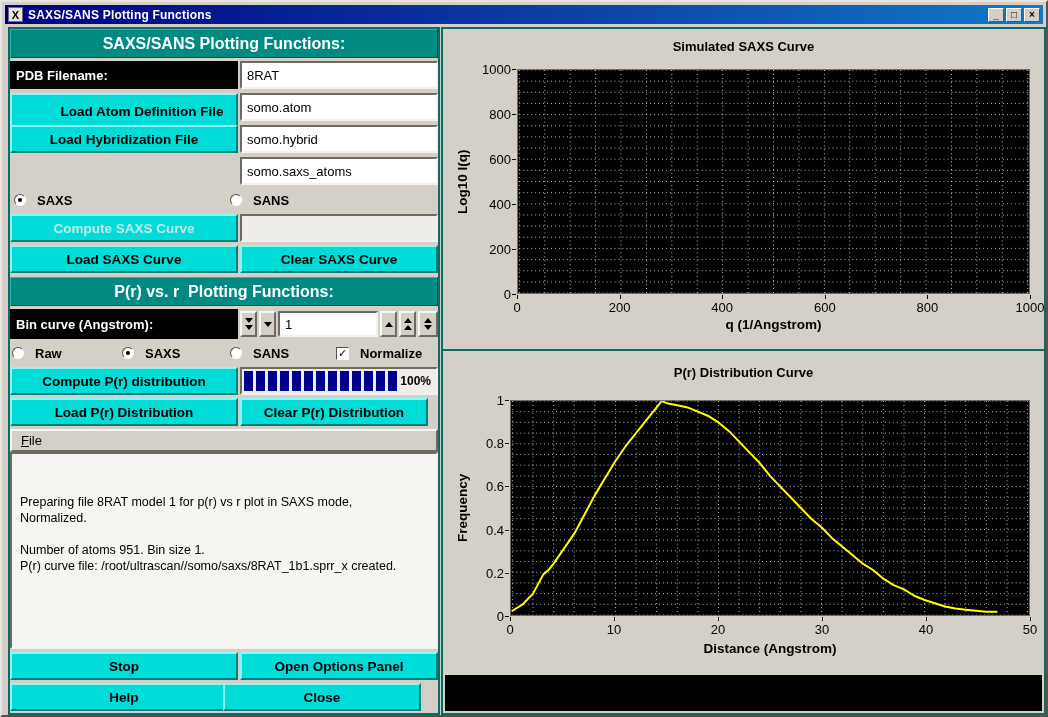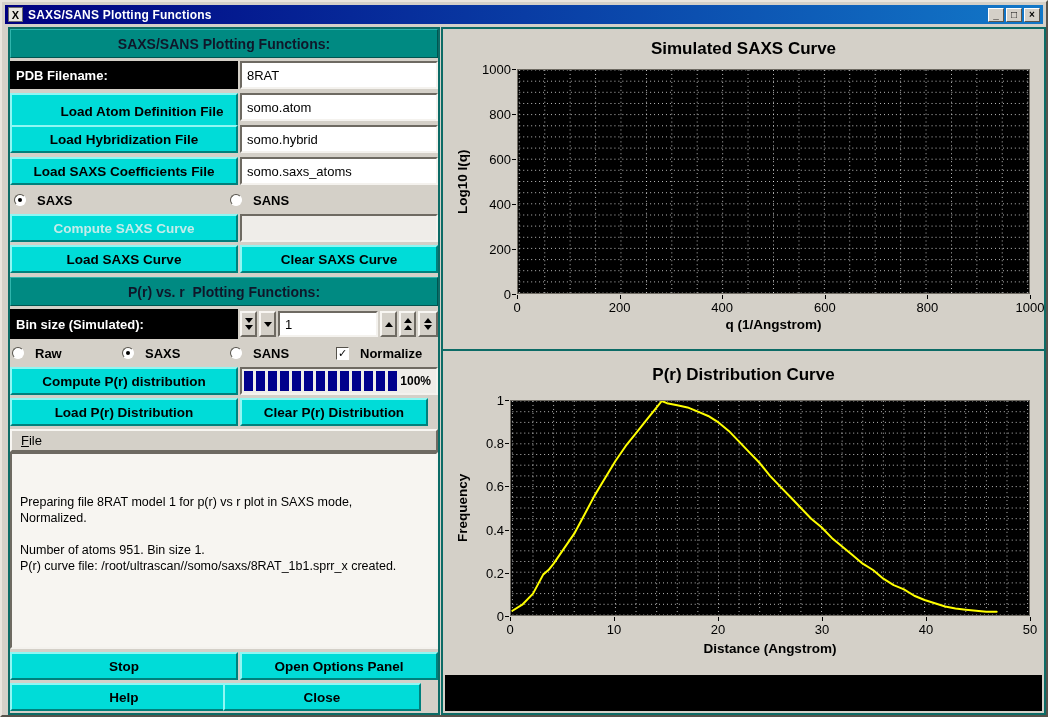--- a/index.html
+++ b/index.html
@@ -32,21 +32,21 @@
     font-size:10px; font-weight:bold; display:inline-flex; align-items:center;
     justify-content:center; margin-left:2px; line-height:1; cursor:pointer;
   }
   
   #left-panel {
     position:absolute; left:6px; top:25px; width:432px; height:688px;
     border:2px solid #0c6b66; background:#d4d0c8;
   }
   #left-panel > div, #left-panel > span { position:absolute; }
   .hdr {
-    background:#008a82; color:#0f172a; font-weight:bold; font-size:14px;
+    background:#008a82; color:#ffffff; font-weight:bold; font-size:16px;
     display:flex; align-items:center; justify-content:center; white-space:pre;
     border:1px solid; border-color:#30b5ad #015450 #015450 #30b5ad;
   }
   .lblack {
     background:#000; color:#fff; font-weight:bold; font-size:13px;
     display:flex; align-items:center; padding-left:6px;
   }
   .field {
     background:#fff; color:#000; font-size:13px; display:flex; align-items:center;
     padding-left:5px; border:2px solid; border-color:#6e6a62 #f4f2ee #f4f2ee #6e6a62;
@@ -96,21 +96,21 @@
     background:#f7f5f1; color:#000; font-size:12.5px; line-height:16px;
     padding:40px 8px 8px 8px; white-space:pre-wrap; overflow:hidden;
     border:2px solid; border-color:#6e6a62 #f4f2ee #f4f2ee #6e6a62;
   }
   
   #right-region {
     position:absolute; left:439px; top:25px; width:605px; height:688px;
     border:2px solid #0c6b66; background:#d4d0c8;
   }
   .plot { position:absolute; left:0; width:601px; }
-  .ptitle { position:absolute; left:0; width:100%; text-align:center; font-weight:bold; font-size:17px; color:#000; }
+  .ptitle { position:absolute; left:0; width:100%; text-align:center; font-weight:bold; font-size:13px; color:#000; }
   .pcanvas { position:absolute; background:#000; border:1px solid #6e6a62; }
   .axlabel { position:absolute; text-align:center; font-weight:bold; font-size:13.5px; color:#000; }
   .aylabel {
     position:absolute; display:flex; align-items:center; justify-content:center;
     writing-mode:vertical-rl; transform:rotate(180deg);
     font-weight:bold; font-size:13.5px; width:18px; color:#000;
   }
   .tx { position:absolute; transform:translateX(-50%); font-size:13px; color:#000; }
   .ty { position:absolute; width:46px; text-align:right; transform:translateY(-50%); font-size:13px; color:#000; }
   .tmx { position:absolute; width:1px; height:4px; background:#000; }
@@ -137,41 +137,40 @@
 
     <div class="lblack" style="top:32px;left:0;width:228px;height:28px;">PDB Filename:</div>
     <div class="field" style="top:32px;left:230px;width:198px;height:28px;">8RAT</div>
 
     <div class="cbtn" style="top:64px;left:0;width:228px;height:36px;padding-left:36px;">Load Atom Definition File</div>
     <div class="field" style="top:64px;left:230px;width:198px;height:28px;">somo.atom</div>
 
     <div class="cbtn" style="top:96px;left:0;width:228px;height:28px;">Load Hybridization File</div>
     <div class="field" style="top:96px;left:230px;width:198px;height:28px;text-align:center;">somo.hybrid</div>
 
-    <div class="cbtn" style="top:128px;left:0;width:228px;height:28px;">Load SAXS Coefficients File</div>
     <div class="field" style="top:128px;left:230px;width:198px;height:28px;">somo.saxs_atoms</div>
 
     <span class="radio" style="top:160px;left:4px;">
       <span class="rdot on"></span>
       <span>SAXS</span>
     </span>
     <span class="radio" style="top:160px;left:220px;">
       <span class="rdot"></span>
       <span>SANS</span>
     </span>
 
     <div class="cbtn disabled" style="top:185px;left:0;width:228px;height:28px;">Compute SAXS Curve</div>
     <div class="progress" style="top:185px;left:230px;width:198px;height:28px;"></div>
 
     <div class="cbtn" style="top:216px;left:0;width:228px;height:28px;">Load SAXS Curve</div>
     <div class="cbtn" style="top:216px;left:230px;width:198px;height:28px;">Clear SAXS Curve</div>
 
     <div class="hdr" style="top:248px;left:0;width:428px;height:29px;">P(r) vs. r  Plotting Functions:</div>
 
-    <div class="lblack" style="top:280px;left:0;width:228px;height:30px;">Bin size (Simulated):</div>
+    <div class="lblack" style="top:280px;left:0;width:228px;height:30px;">Bin curve (Angstrom):</div>
     <span class="spinbtn" style="top:282px;left:230px;width:17px;height:26px;">
         <i class="tri-d"></i>
         <i class="tri-d"></i>
       </span>
     <span class="spinbtn" style="top:282px;left:249px;width:17px;height:26px;">
         <i class="tri-d"></i>
       </span>
     <div class="field" style="top:282px;left:268px;width:100px;height:26px;">1</div>
     <span class="spinbtn" style="top:282px;left:370px;width:17px;height:26px;">
         <i class="tri-u"></i>

